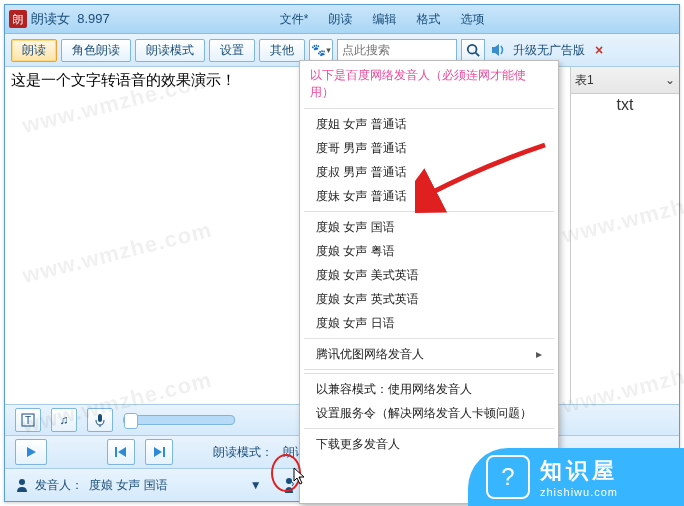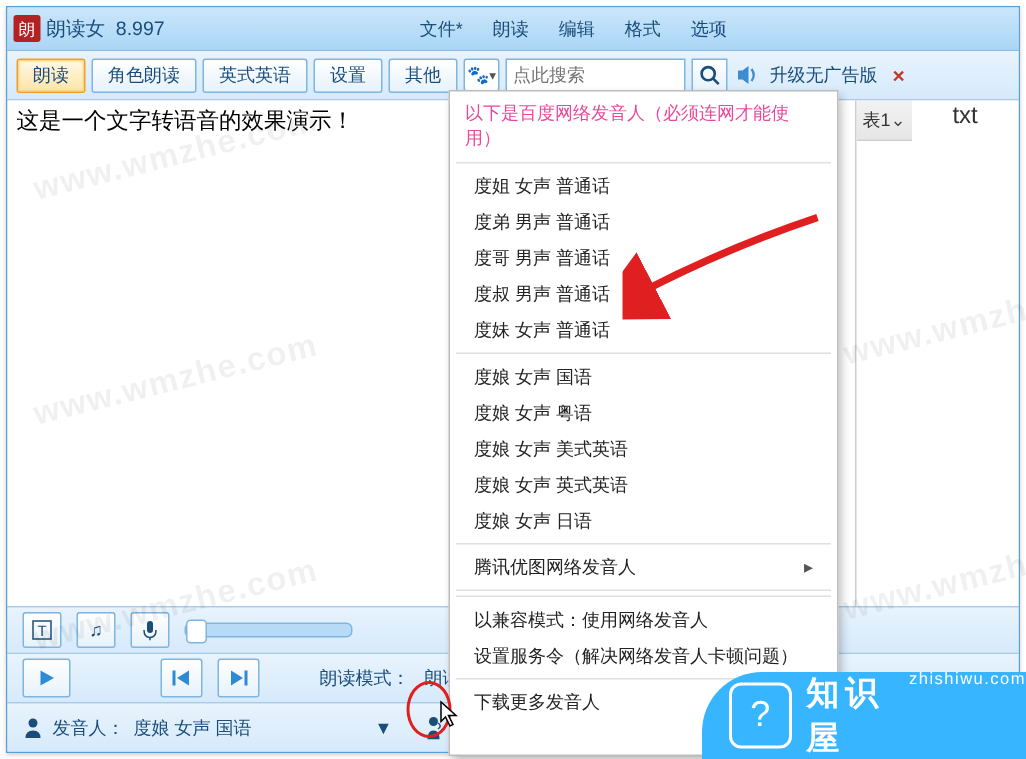--- a/index.html
+++ b/index.html
@@ -135,21 +135,21 @@
     background: #fff;
     padding: 4px 6px;
     font-size: 15px;
     color: #000;
     position: relative;
     min-width: 0;
   }
   .side-pane {
     width: 108px;
     display: flex;
-    flex-direction: row;
+    flex-direction: column;
   }
   .side-tab {
     height: 22px;
     background: linear-gradient(#f2f2f2,#e6e6e6);
     border-bottom: 1px solid #ccc;
     padding: 2px 4px;
     font-size: 12px;
     color: #333;
     display: flex; align-items:center;
   }
@@ -296,21 +296,21 @@
     background: #38b5ff;
     border-top-left-radius: 40px;
     display:flex; align-items:center; gap:10px;
     padding-left: 18px;
     z-index: 300;
   }
   .badge .bicon {
     width: 40px;height:40px;border:2px solid #fff;border-radius:8px;
     display:flex;align-items:center;justify-content:center;color:#fff;font-size:24px;
   }
-  .badge .btxt { display:flex;flex-direction:row; color:#fff; }
+  .badge .btxt { display:flex;flex-direction:column; color:#fff; }
   .badge .btxt .l1 { font-size:22px; font-weight:bold; letter-spacing:4px;}
   .badge .btxt .l2 { font-size:11px; letter-spacing:1px;}
   .cursor-arrow {
     position:absolute;
     left: 293px; top: 467px;
     z-index: 200;
     pointer-events:none;
     font-size: 16px;
     color: #000;
   }
@@ -333,21 +333,21 @@
       <span>编辑</span>
       <span>格式</span>
       <span>选项</span>
     </div>
     <span class="spacer"></span>
   </div>
 
   <div class="toolbar">
     <div class="tab-btn active">朗读</div>
     <div class="tab-btn">角色朗读</div>
-    <div class="tab-btn">英式英语</div>
+    <div class="tab-btn">朗读模式</div>
     <div class="tab-btn">设置</div>
     <div class="tab-btn">其他</div>
     <div class="paw-btn">
         <span style="color:#3366cc;">🐾</span>
         <span style="font-size:9px;color:#555;">▾</span>
       </div>
     <div class="search-box">
       <input type="text" placeholder="点此搜索" style="">
     </div>
     <div class="search-btn">
@@ -439,21 +439,20 @@
         <path d="M10 5 Q13 7 10 9" fill="none" stroke="#1a4d7a" stroke-width="1"></path>
       </svg>
   </div>
 
 </div>
 
 <div class="context-menu">
   <div class="hdr">以下是百度网络发音人（必须连网才能使用）</div>
   <div class="sep"></div>
   <div class="mitem">度姐 女声 普通话</div>
-  <div class="mitem">度弟 男声 普通话</div>
   <div class="mitem">度哥 男声 普通话</div>
   <div class="mitem">度叔 男声 普通话</div>
   <div class="mitem">度妹 女声 普通话</div>
   <div class="sep"></div>
   <div class="mitem">度娘 女声 国语</div>
   <div class="mitem">度娘 女声 粤语</div>
   <div class="mitem">度娘 女声 美式英语</div>
   <div class="mitem">度娘 女声 英式英语</div>
   <div class="mitem">度娘 女声 日语</div>
   <div class="sep"></div>

